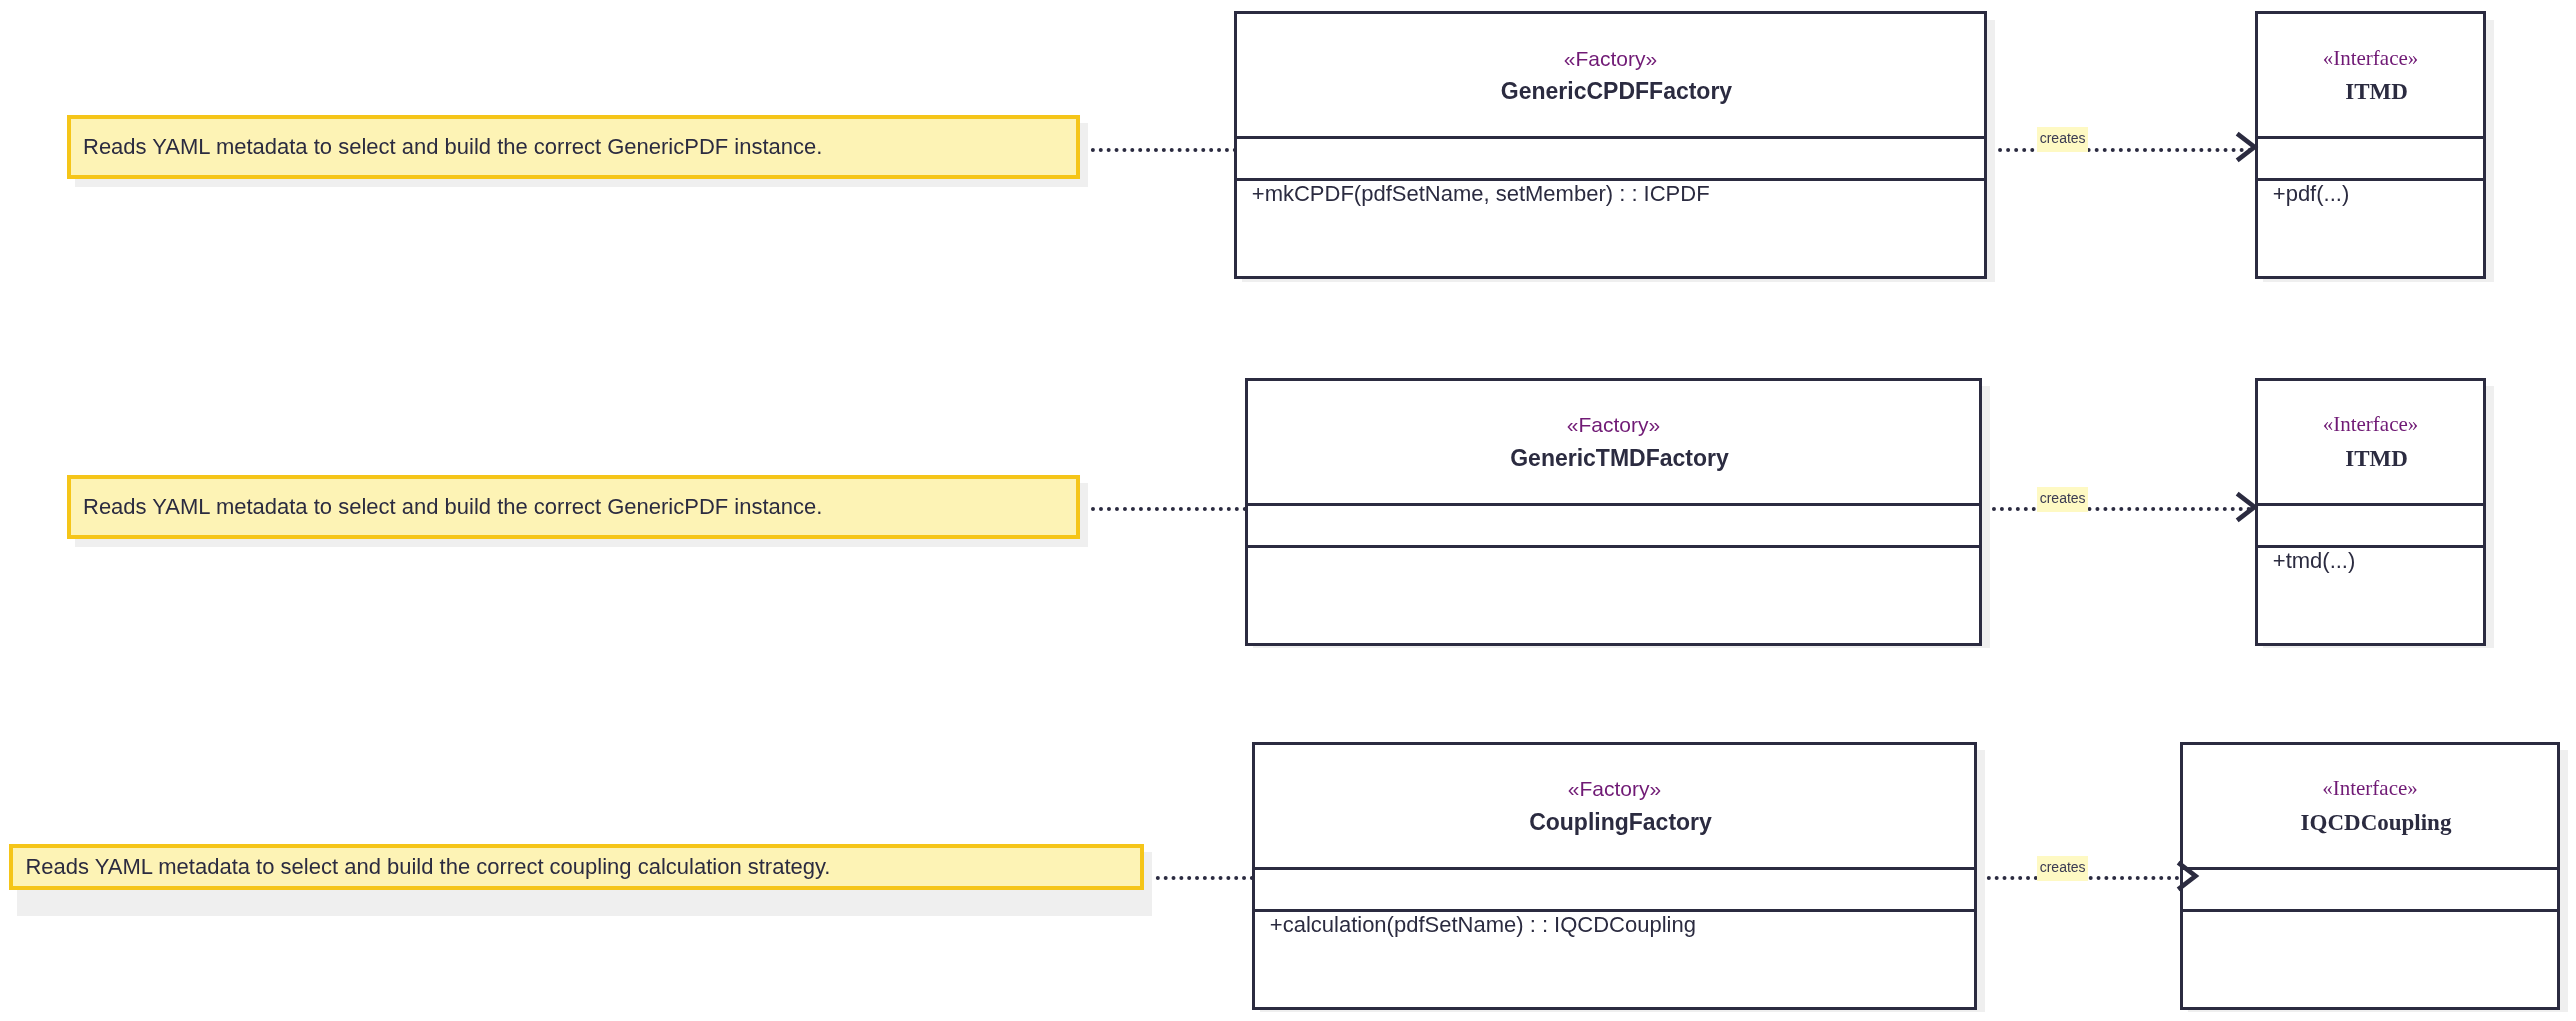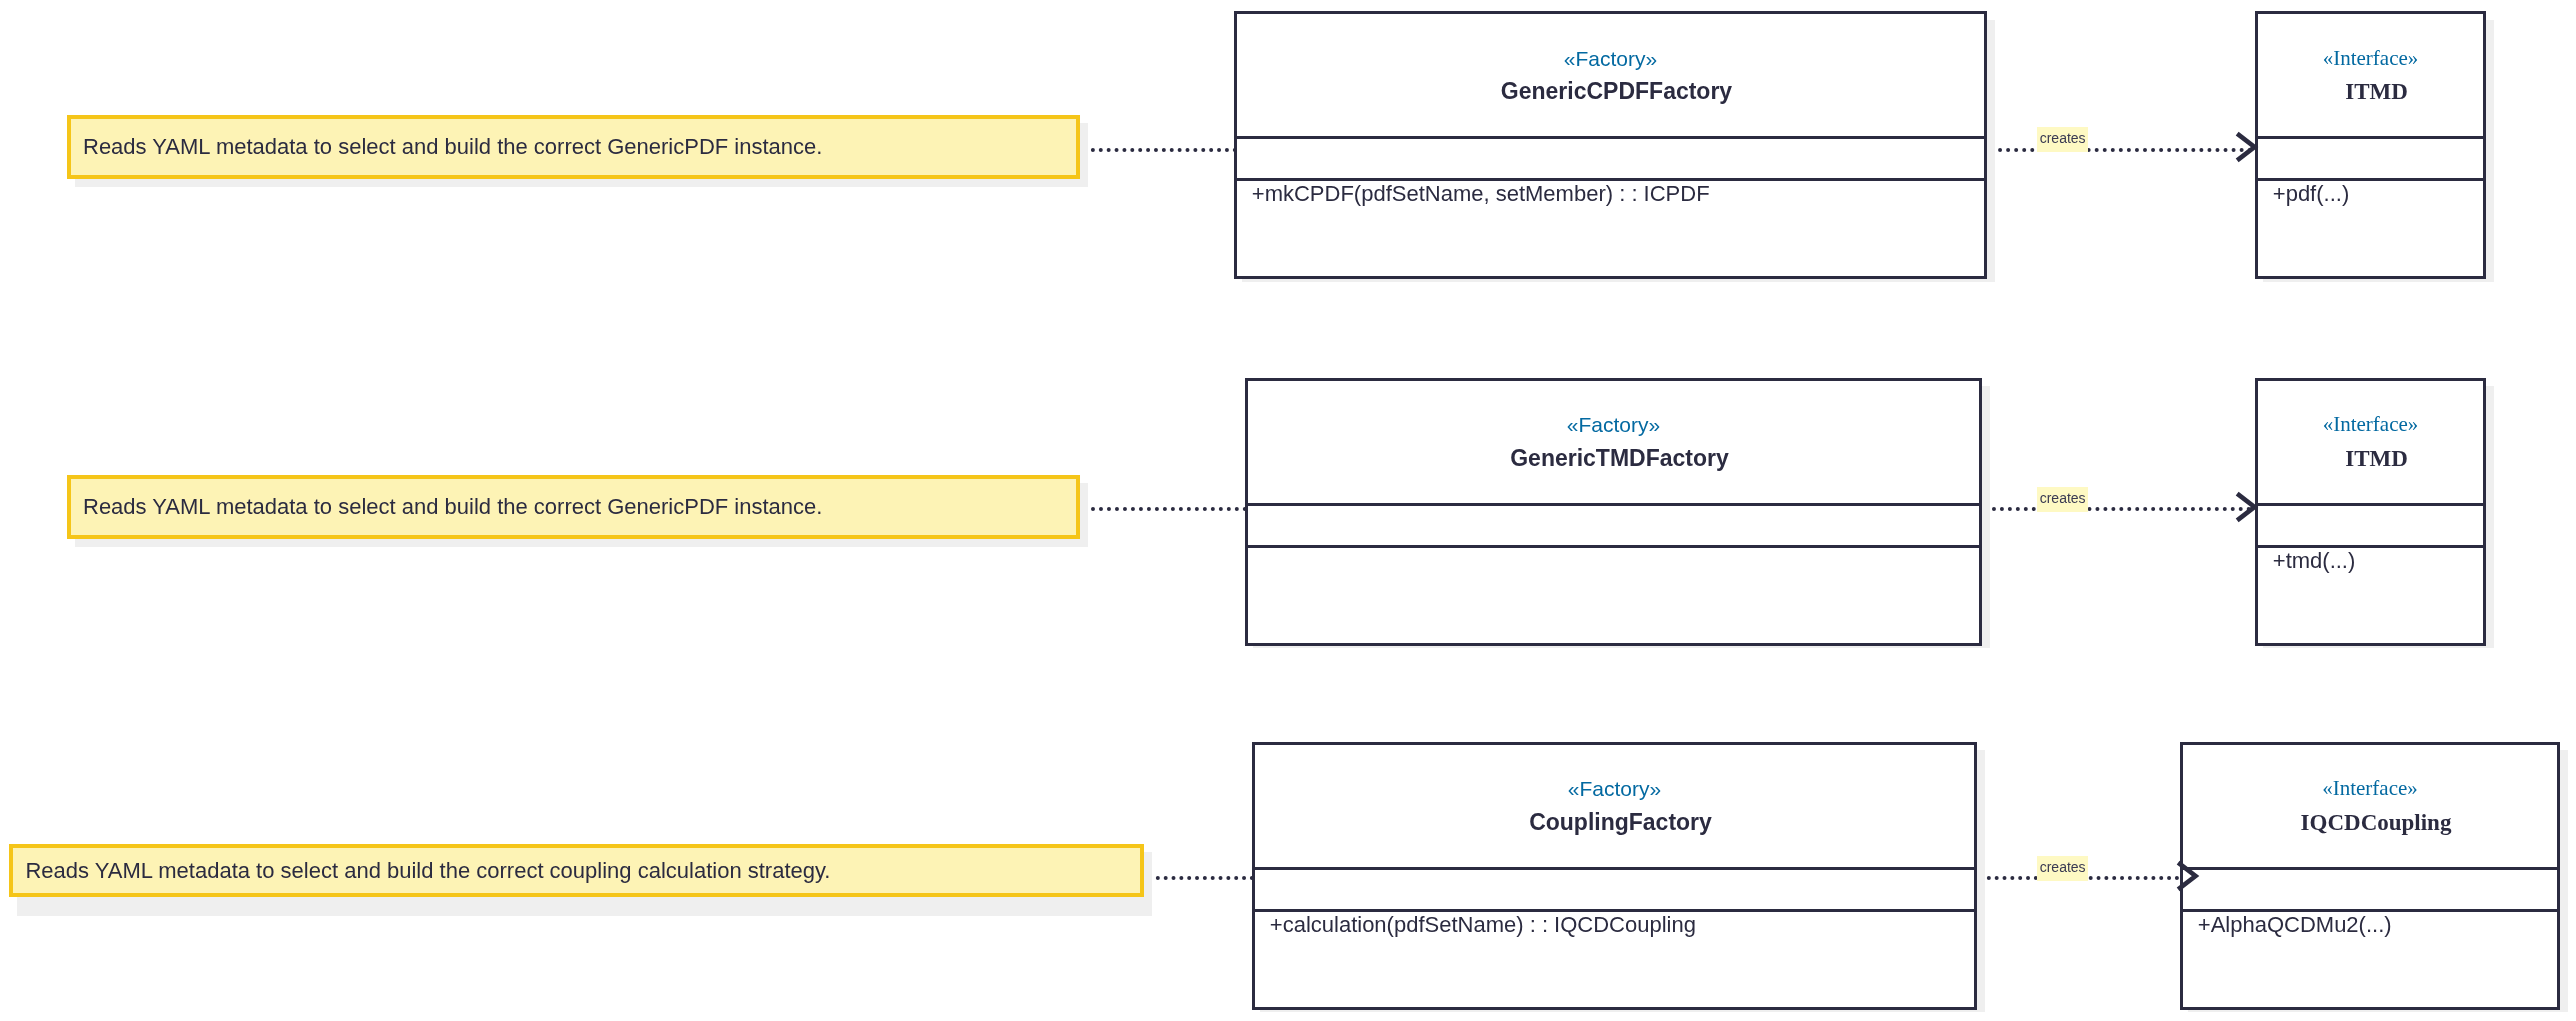--- a/index.html
+++ b/index.html
@@ -85,21 +85,21 @@
     border-bottom: 3.4px solid #2b2b40;
   }
   .compartment.ops {
     display: flex;
     flex-direction: column;
     justify-content: flex-start;
   }
   .stereotype {
     font-size: 21px;
     line-height: 1.1;
-    color: #0369a1;
+    color: #701a75;
     font-family: "Liberation Sans", "DejaVu Sans", sans-serif;
     text-align: center;
   }
   .classname {
     font-size: 23px;
     font-weight: bold;
     line-height: 1.1;
     margin-top: 9.4px;
     color: #2b2b40;
     font-family: "Liberation Sans", "DejaVu Sans", sans-serif;
@@ -226,21 +226,21 @@
       <div class="compartment attrs" style="height:42px;"></div>
       <div class="compartment ops" style="flex:1 1 auto;">
         <div class="op-line">+tmd(...)</div>
       </div>
     </div>
   </div>
 
   <div class="row">
 
     <div class="note-shadow" style="left:17.4px; top:852px; width:1135px; height:64px;"></div>
-    <div class="note" style="left:9.4px; top:844px; width:1135px; height:53px;">
+    <div class="note" style="left:9.4px; top:844px; width:1135px; height:46px;">
       <span class="note-text">Reads YAML metadata to select and build the correct coupling calculation strategy.</span>
     </div>
 
     <div class="dotline" style="left:1148px; top:876px; width:106px;"></div>
 
     <div class="uml-shadow" style="left:1260px; top:750px; width:725px; height:262px;"></div>
     <div class="uml-box" style="left:1252px; top:742px; width:725px; height:268px;">
       <div class="compartment head" style="height:125px;">
         <span class="stereotype">«Factory»</span>
         <span class="classname">CouplingFactory</span>
@@ -259,20 +259,17 @@
       </svg>
     </div>
 
     <div class="uml-shadow" style="left:2188px; top:750px; width:380px; height:262px;"></div>
     <div class="uml-box mono" style="left:2180px; top:742px; width:380px; height:268px;">
       <div class="compartment head" style="height:125px;">
         <span class="stereotype">«Interface»</span>
         <span class="classname">IQCDCoupling</span>
       </div>
       <div class="compartment attrs" style="height:42px;"></div>
-      <div class="compartment ops" style="flex:1 1 auto;">
-        <div class="op-line">+AlphaQCDMu2(...)</div>
-      </div>
     </div>
   </div>
 
 </div>
 
 
 </body></html>

